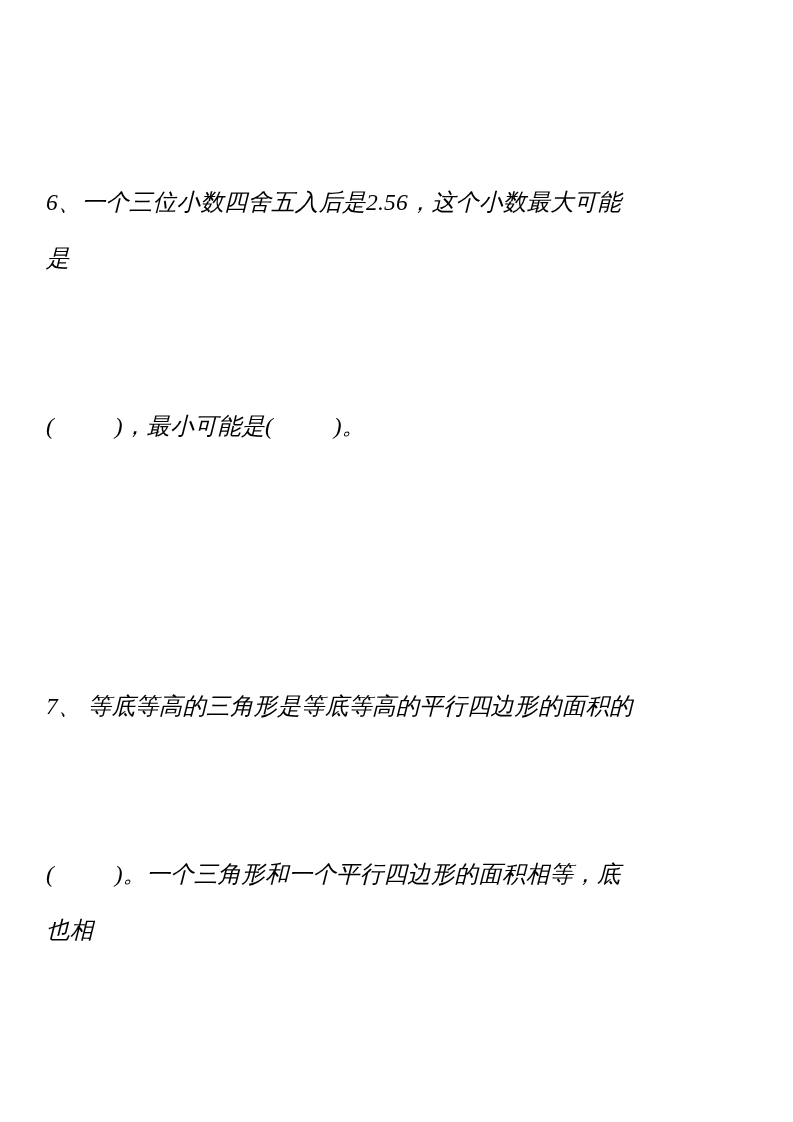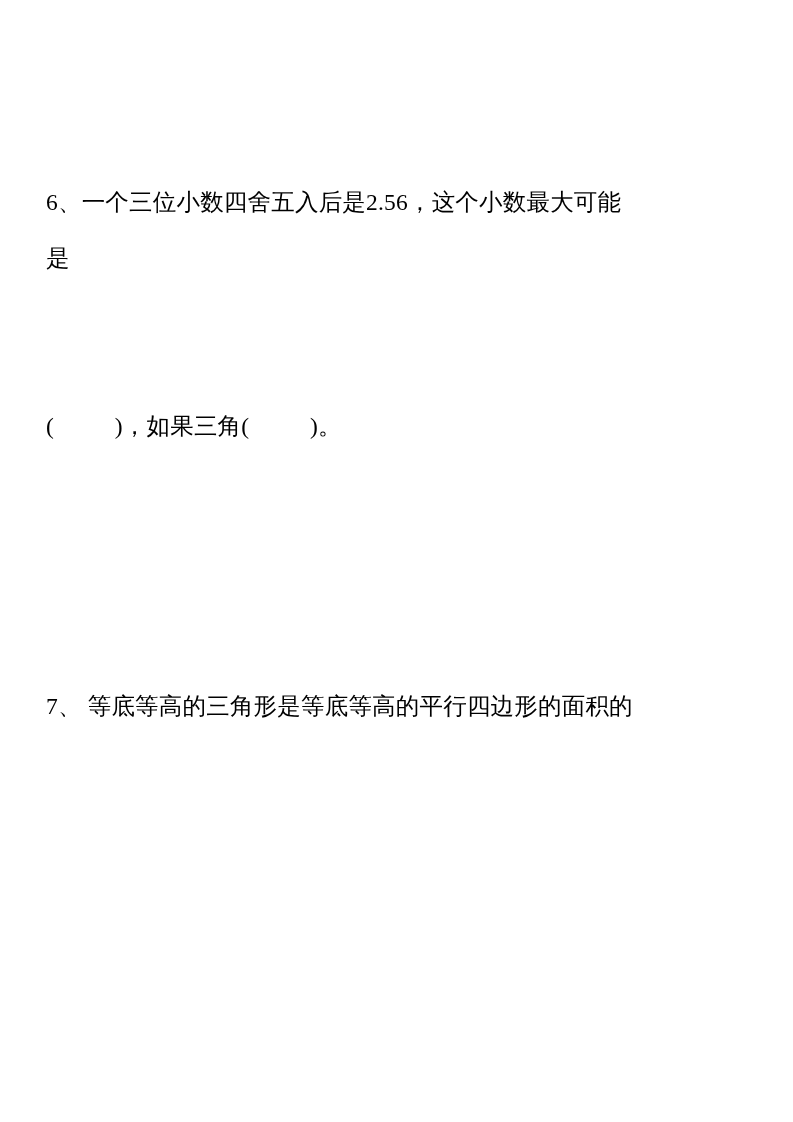--- a/index.html
+++ b/index.html
@@ -13,41 +13,43 @@
     font-family: "Liberation Serif", "DejaVu Serif", serif;
     color: #000000;
     overflow: hidden;
   }
   #page {
     position: relative;
     width: 682px;
     height: 1122px;
     box-sizing: border-box;
     padding: 62px 46px 0 46px;
+    font-style: italic;
   }
   .q {
     margin: 0 0 0 0;
     font-size: 23.5px;
     line-height: 56px;
     letter-spacing: 0.2px;
     white-space: pre-wrap;
     text-align: left;
   }
   .q .line {
     display: block;
   }
 </style>
 </head>
 <body>
 
 <div id="page">
 
   <div class="q">
     <span class="line">6、一个三位小数四舍五入后是2.56，这个小数最大可能是</span>
-    <span class="line">(          )，如果三角(          )。</span>
+    <span class="line">(          )，最小可能是(          )。</span>
   </div>
 
   <div class="q">
     <span class="line">7、 等底等高的三角形是等底等高的平行四边形的面积的</span>
+    <span class="line">(          )。一个三角形和一个平行四边形的面积相等，底也相</span>
     
   </div>
 
 </div>
 
 </body></html>

